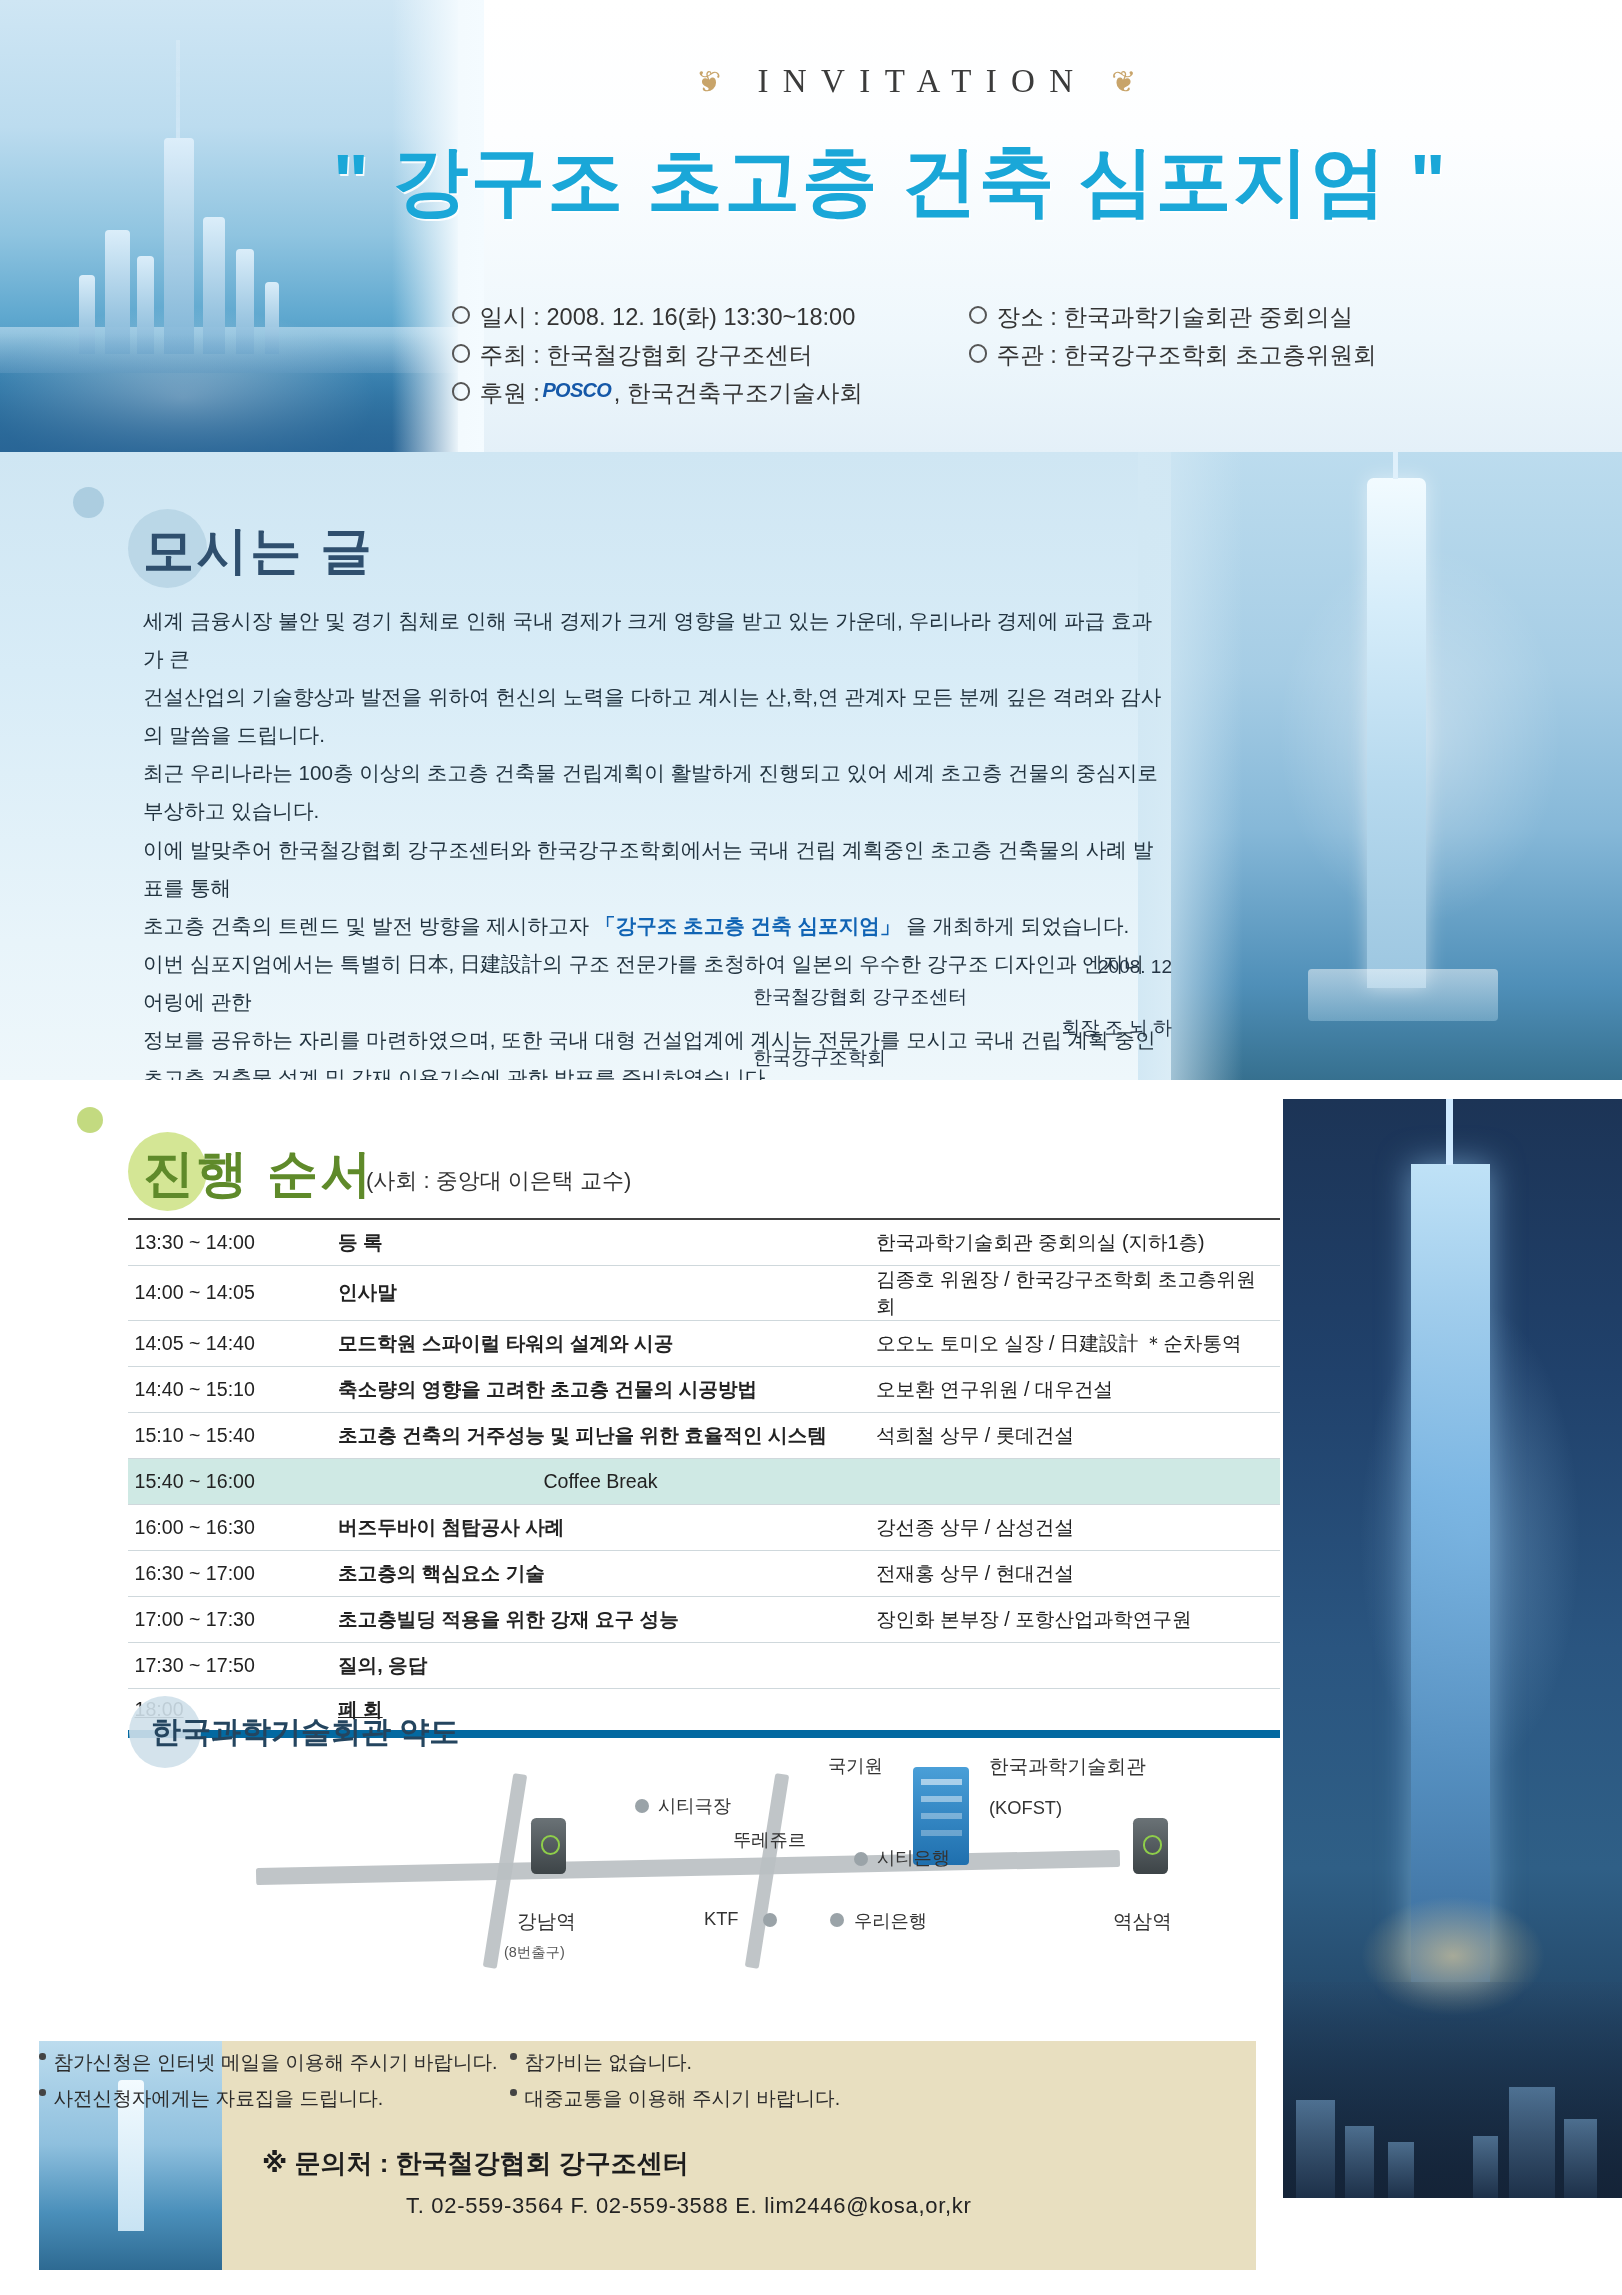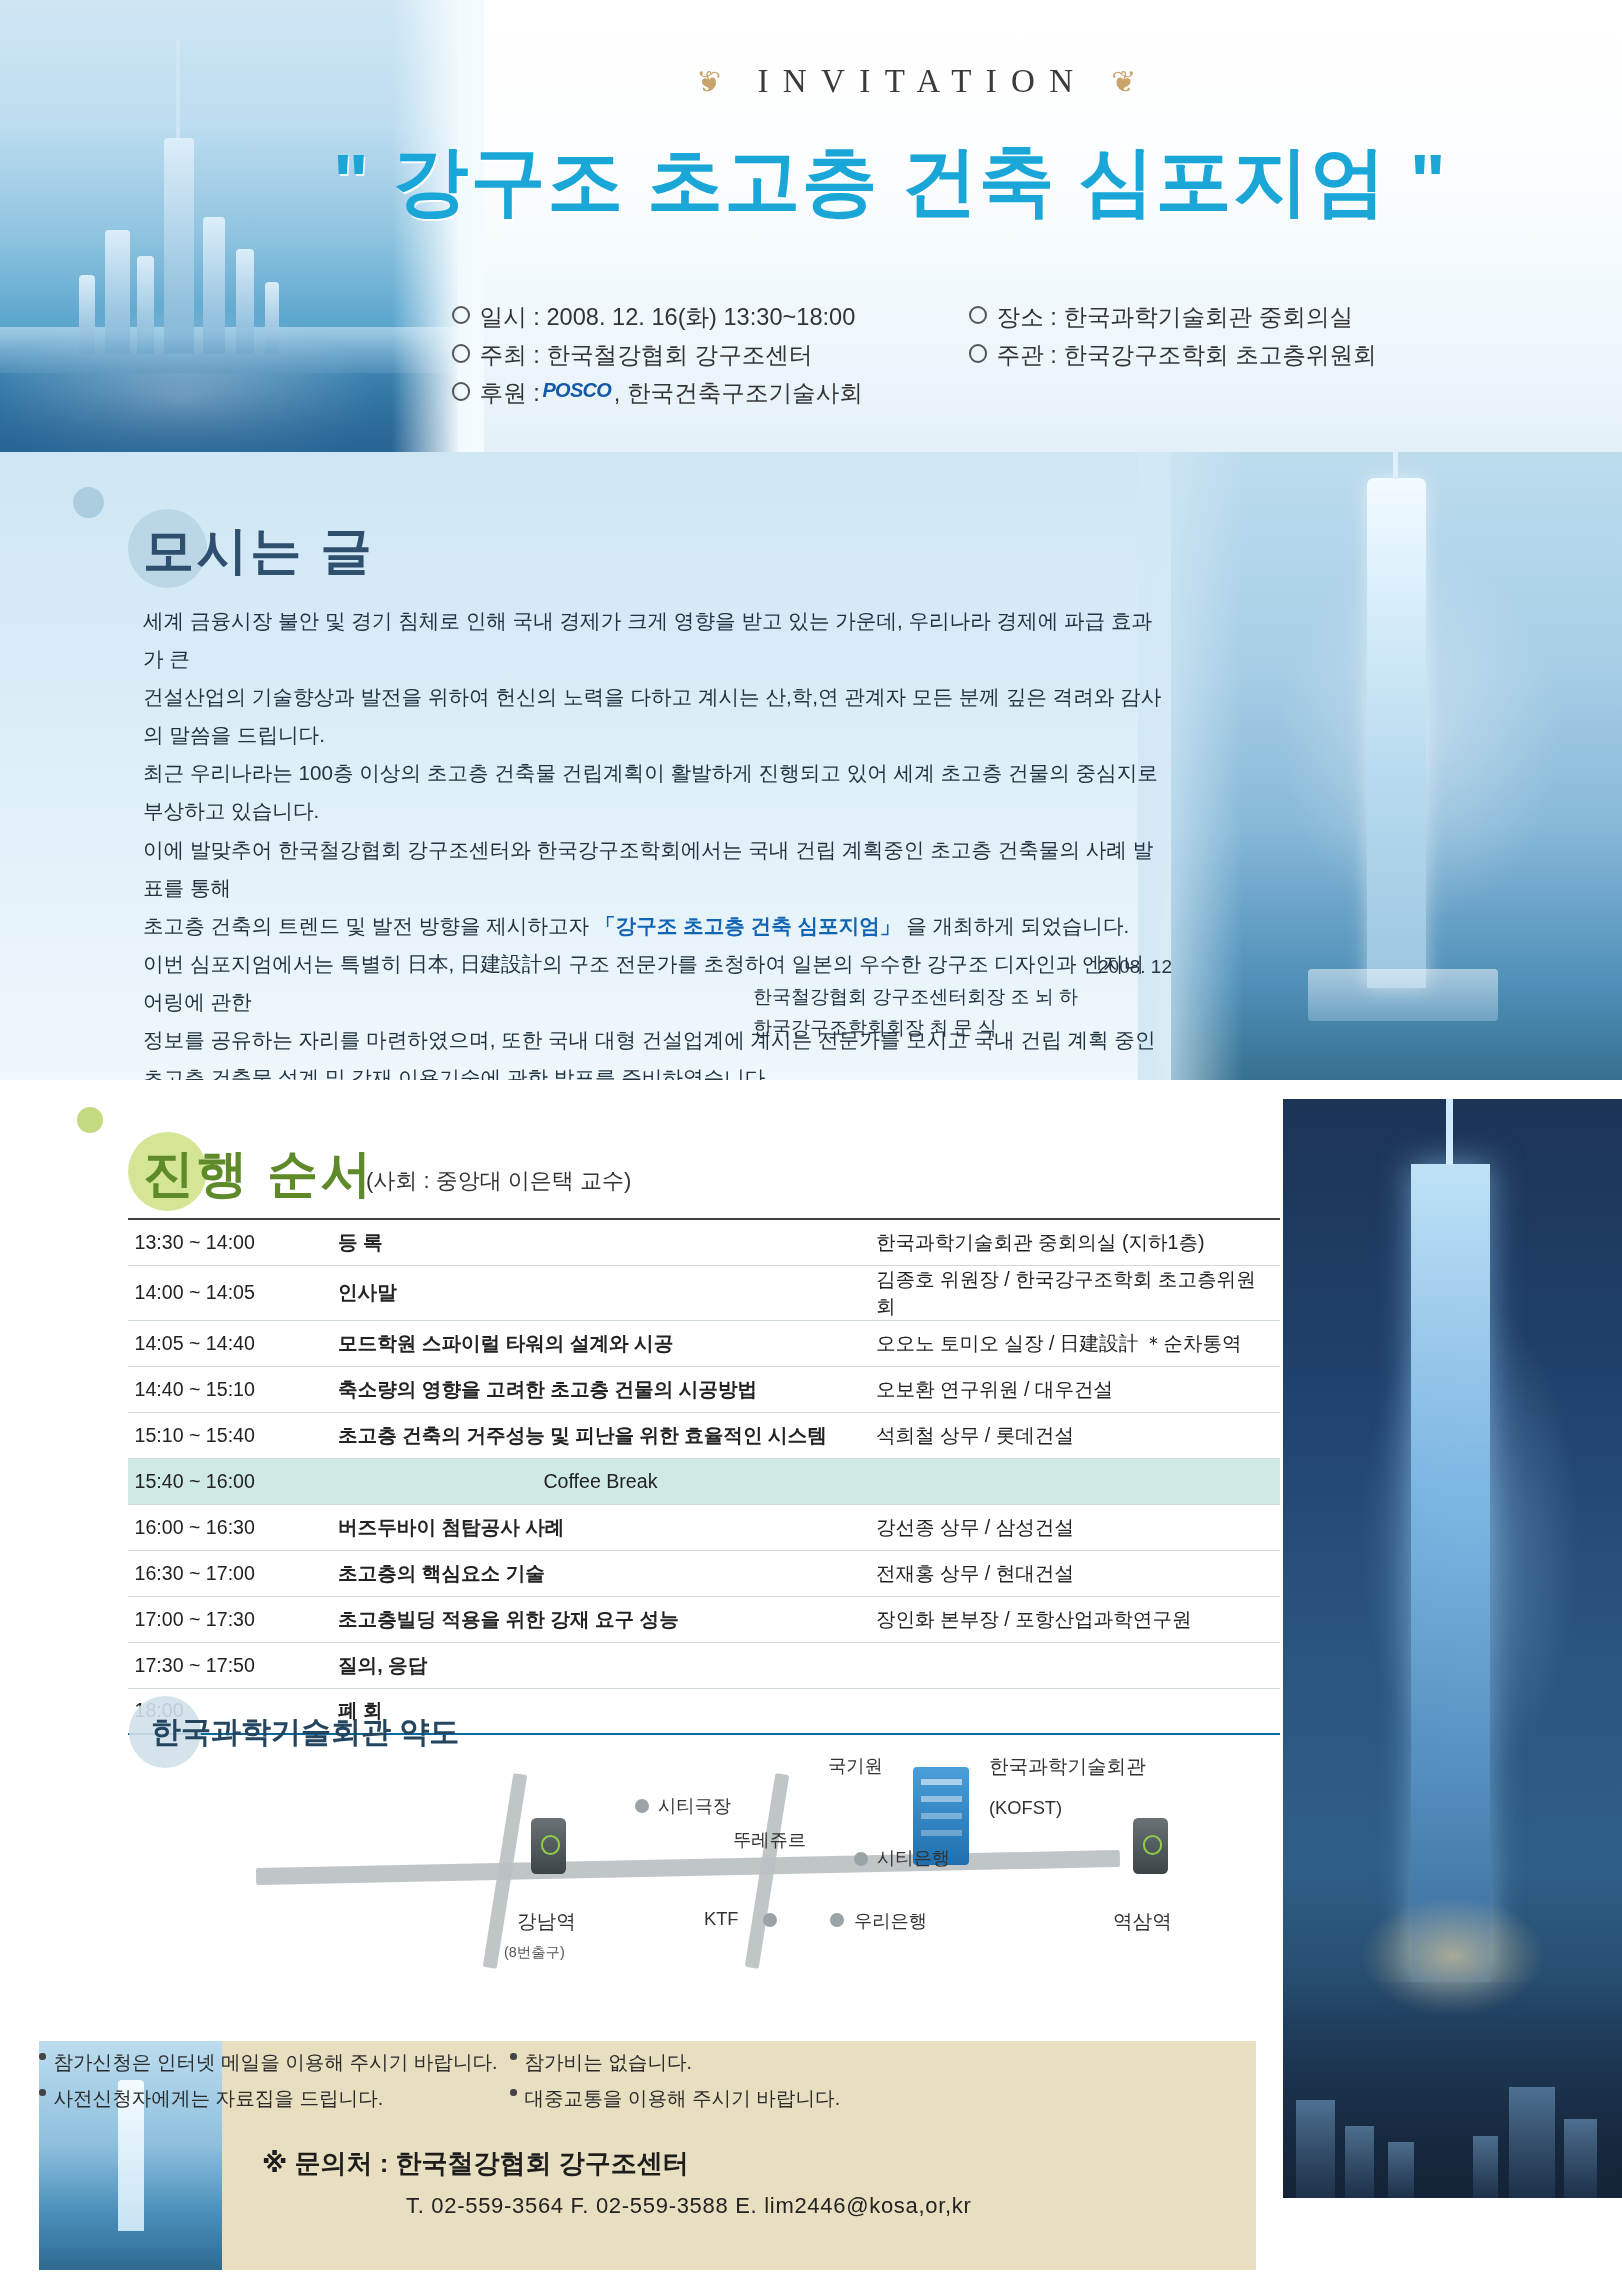--- a/index.html
+++ b/index.html
@@ -127,21 +127,21 @@
   .greet-body{
     position:absolute;left:143px;top:602px;width:1021px;
     font-size:20.6px;line-height:1.85;color:#22333f;
   }
   .greet-body p{margin:0;}
   .hl{color:#1164b4;font-weight:bold;}
   .greet-sign{
     position:absolute;left:753px;top:952px;width:419px;text-align:right;
     font-size:19px;color:#243444;line-height:1.6;
   }
-  .sign-row{display:flex;justify-content:flex-start;}
+  .sign-row{display:flex;justify-content:center;flex-direction:column;}
   .sign-row span:first-child{text-align:left;}
 
   
   .program{
     position:absolute;left:0;top:1080px;width:1623px;height:929px;background:#ffffff;
   }
   .prog-blob{left:128px;top:1132px;width:79px;height:79px;background:#cfe38a;opacity:.9;}
   .dot-b{left:77px;top:1107px;width:26px;height:26px;background:#b9d36a;opacity:.85;}
   .prog-title{
     position:absolute;left:143px;top:1140px;
@@ -150,21 +150,21 @@
   .prog-sub{
     position:absolute;left:366px;top:1166px;font-size:22px;color:#333;
   }
   table.schedule{
     position:absolute;left:128px;top:1218px;width:1152px;border-collapse:collapse;
     font-size:19.6px;color:#222;
   }
   table.schedule tr{height:46px;}
   table.schedule td{border-bottom:0.7px solid #cfd8dc;padding:0 6.5px;vertical-align:middle;}
   table.schedule tr:first-child td{border-top:2px solid #404040;}
-  table.schedule tr:last-child td{border-bottom:2px solid #0369a1;}
+  table.schedule tr:last-child td{border-bottom:8px solid #0369a1;text-decoration:underline;}
   td.time{width:196px;padding-left:15.7px;}
   td.topic{width:543px;font-weight:bold;}
   td.speaker{width:412px;}
   tr.break td{background:#cfe9e4;text-align:center;font-weight:normal;}
   tr.break td.time{text-align:left;font-weight:normal;}
 
   
   .map-wrap{position:absolute;left:79px;top:1688px;width:1178px;height:308px;}
   .map-blob{position:absolute;left:50px;top:7.9px;width:72px;height:72px;background:#cfe0ea;border-radius:50%;opacity:.9;}
   .map-title{position:absolute;left:72px;top:23.6px;font-size:30px;font-weight:bold;color:#24455f;}

